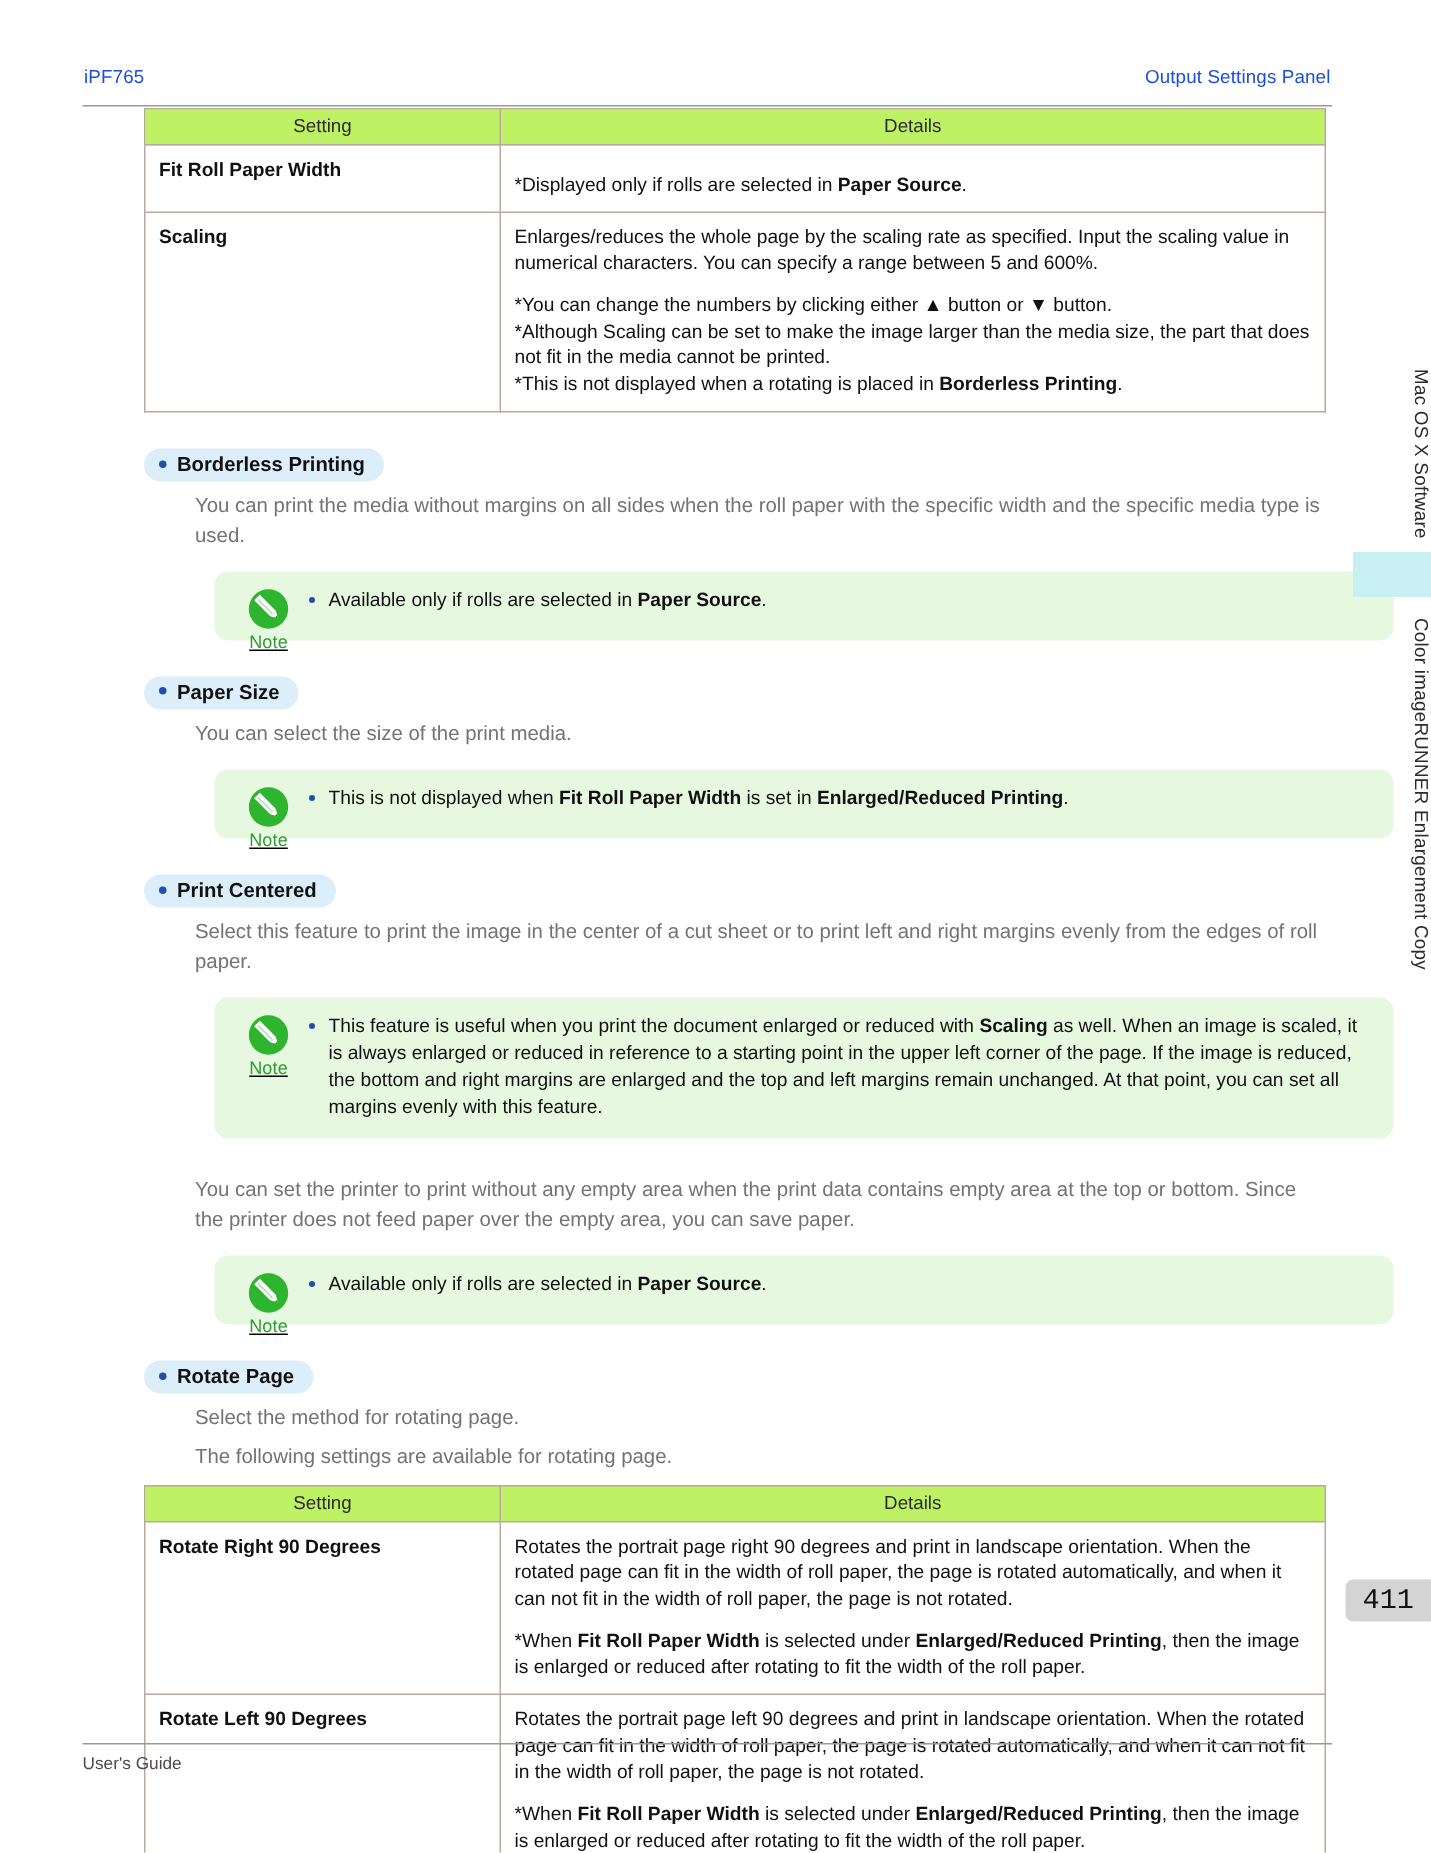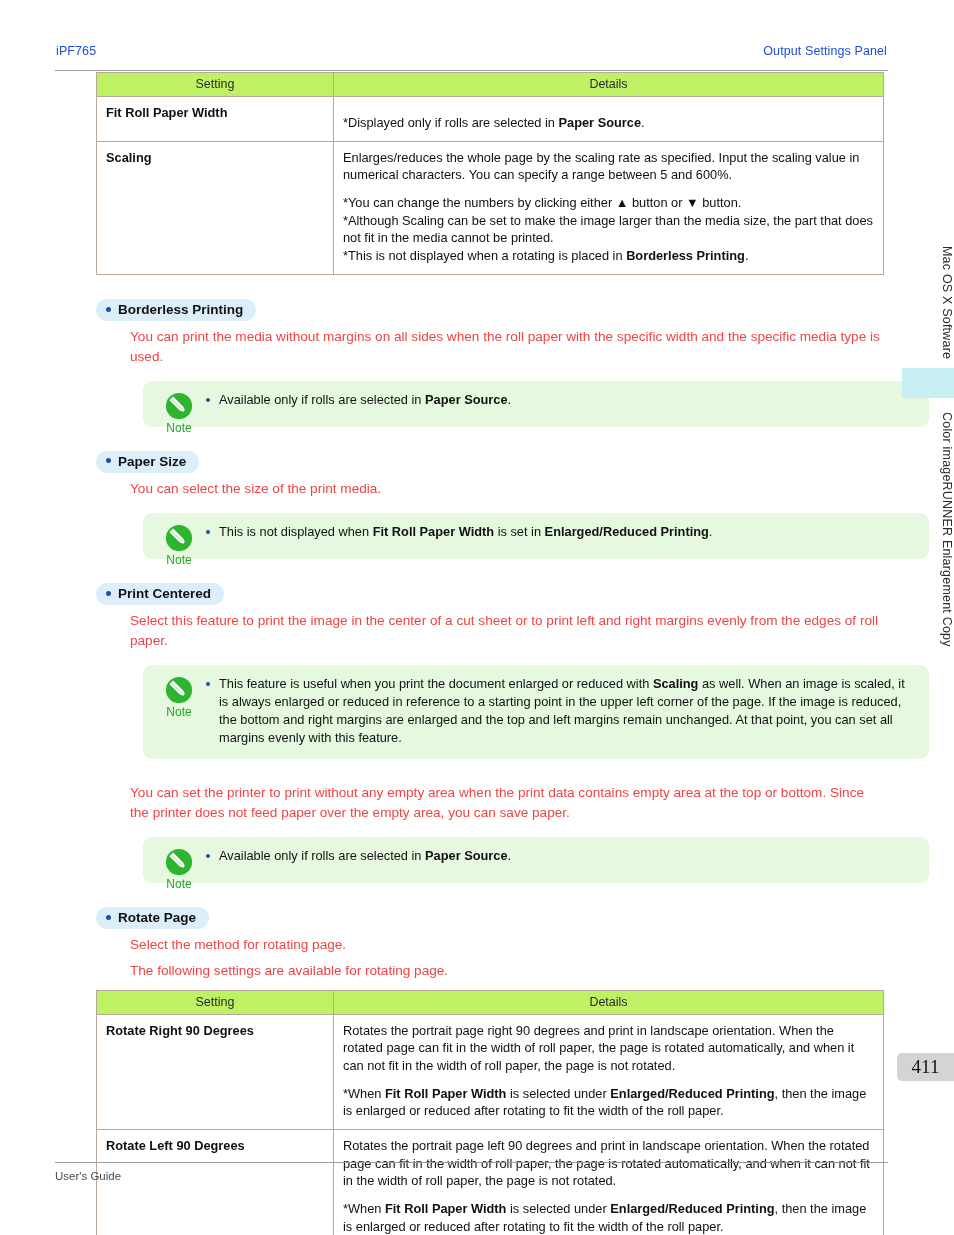--- a/index.html
+++ b/index.html
@@ -79,21 +79,21 @@
   }
   .page-number {
     position: absolute;
     left: 897px; top: 1053px;
     width: 57px; height: 28px;
     background: #d4d4d4;
     border-radius: 5px 0 0 5px;
     display: flex;
     align-items: center;
     justify-content: center;
-    font-family: Liberation Serif, serif;
+    font-family: Liberation Mono, monospace;
     font-size: 19px;
     color: #111;
   }
 
   
   .content {
     position: absolute;
     left: 96px; top: 72px;
     width: 787px;
   }
@@ -155,39 +155,40 @@
     margin-right: 7px;
     position: relative;
     top: -1px;
   }
 
   .body-text {
     margin: 6px 0 0 34px;
     width: 753px;
     font-size: 13.6px;
     line-height: 1.45;
-    color: #ef4444;
+    color: #737373;
   }
 
   
   .note {
     position: relative;
     margin: 14px 0 0 47px;
     width: 786px;
     box-sizing: border-box;
     background: #e6f8df;
     border-radius: 9px;
     padding: 10px 14px 12px 63px;
     min-height: 46px;
   }
   .note-icon {
     position: absolute;
     left: 14px; top: 10px;
     width: 44px;
     text-align: center;
+    text-decoration: underline;
   }
   .note-icon .glyph {
     width: 30px; height: 30px;
     display: block;
     margin: 0 auto;
   }
   .note-icon .cap {
     display: block;
     margin-top: 0px;
     font-size: 12px;

